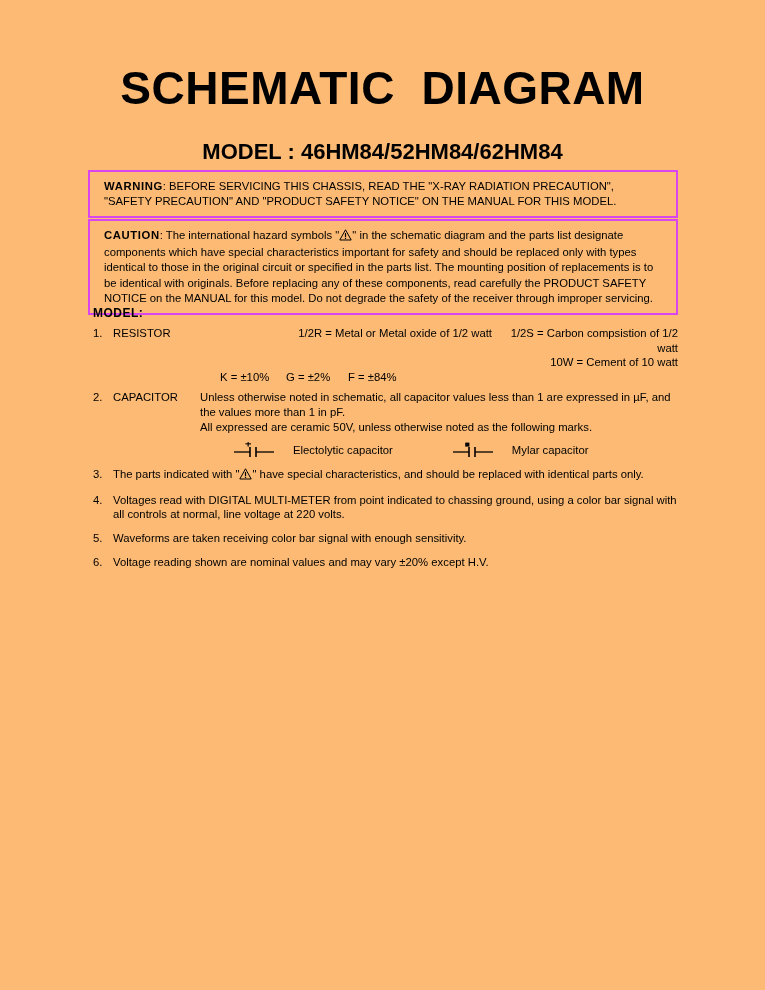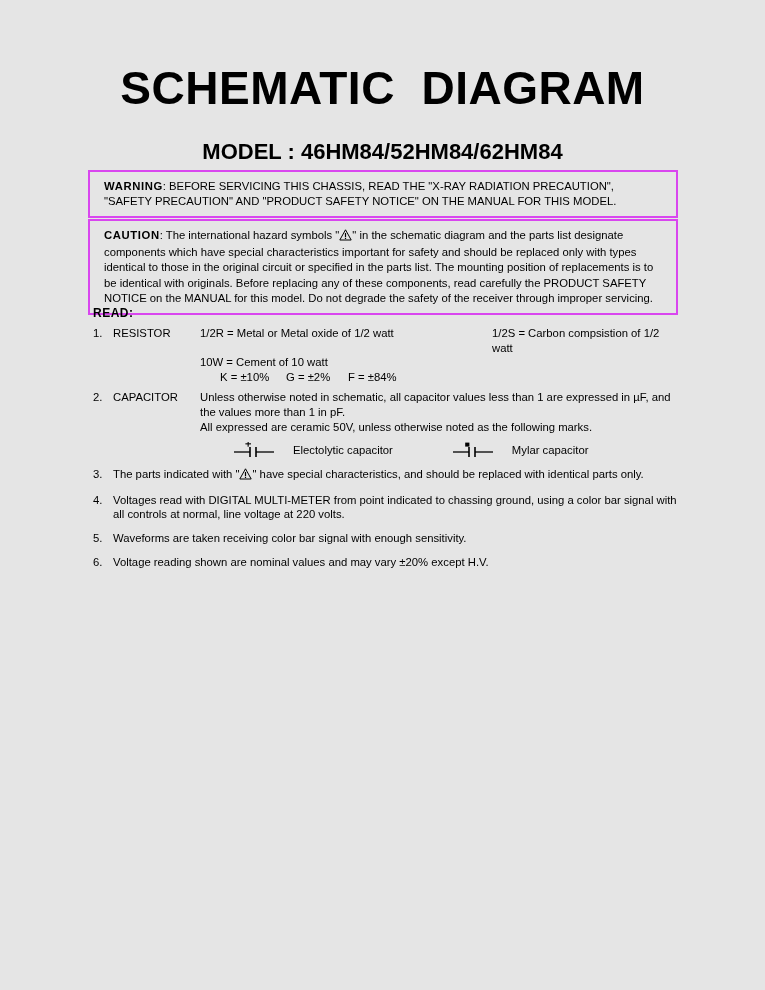--- a/index.html
+++ b/index.html
@@ -12,21 +12,21 @@
     height: 990px;
     position: relative;
     font-family: "Liberation Sans", sans-serif;
     color: #000000;
     overflow: hidden;
   }
 
   .page {
     position: absolute;
     inset: 0;
-    background: #e5e5e5;
+    background: #fdba74;
   }
 
   
   .title-block {
     position: absolute;
     left: 0;
     top: 62px;
     width: 765px;
     text-align: center;
   }
@@ -108,20 +108,21 @@
     margin: 0;
   }
 
   
   .mark-grid {
     display: block;
     margin: 0;
   }
   .mark-line {
     display: flex;
+    text-align: right;
   }
   .mark-left {
     flex: 0 0 292px;
   }
   .mark-right {
     flex: 1 1 auto;
   }
   .tol-line span {
     display: inline-block;
   }
@@ -178,21 +179,21 @@
   </div>
 
   <div class="notice-box" id="caution-box">
     <span class="notice-label">CAUTION</span><span>: The international hazard symbols "</span><span class="inline-tri"><svg width="13" height="12" viewBox="0 0 13 12" aria-hidden="true">
           <polygon points="6.5,0.8 12.2,11 0.8,11" fill="none" stroke="#000" stroke-width="1"></polygon>
           <rect x="5.9" y="4.0" width="1.2" height="4.1" fill="#000"></rect>
           <rect x="5.9" y="8.8" width="1.2" height="1.2" fill="#000"></rect>
         </svg></span><span>" in the schematic diagram and the parts list designate components which have special characteristics important for safety and should be replaced only with types identical to those in the original circuit or specified in the parts list. The mounting position of replacements is to be identical with originals. Before replacing any of these components, read carefully the PRODUCT SAFETY NOTICE on the MANUAL for this model. Do not degrade the safety of the receiver through improper servicing.</span>
   </div>
 
-  <div class="note-heading">READ:</div>
+  <div class="note-heading">MODEL:</div>
 
   <div class="notes">
 
     <div class="note-row">
       <div class="note-num">1.</div>
       <div class="note-term">RESISTOR</div>
       <div class="note-text">
         <div class="mark-grid">
           <div class="mark-line">
             <div class="mark-left">1/2R = Metal or Metal oxide of 1/2 watt</div>

